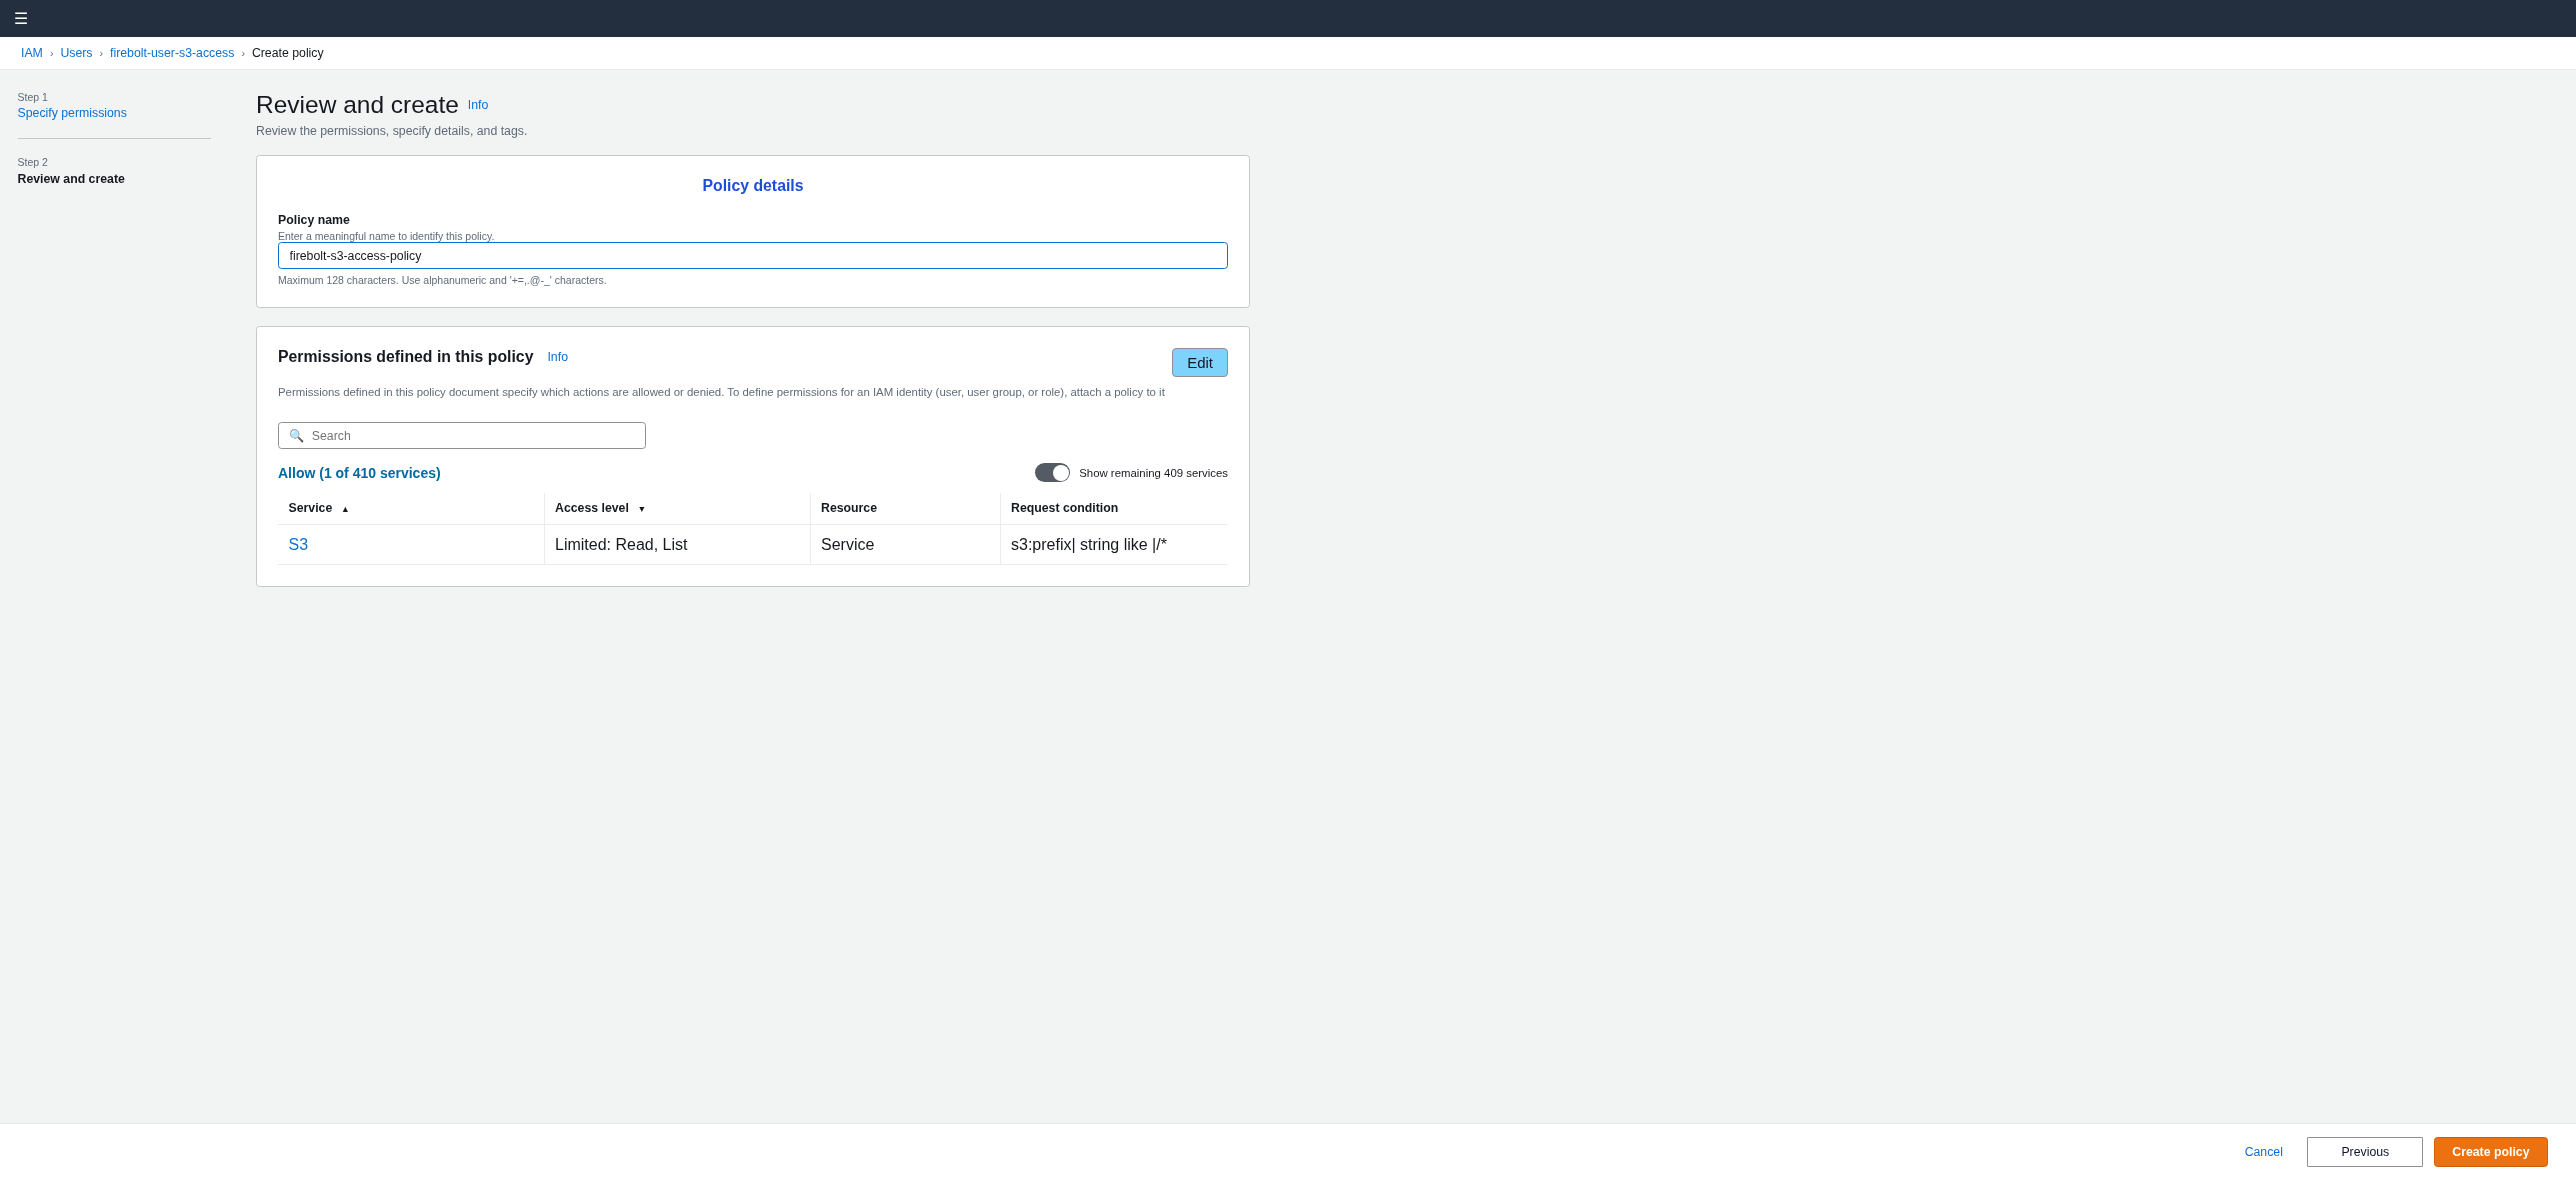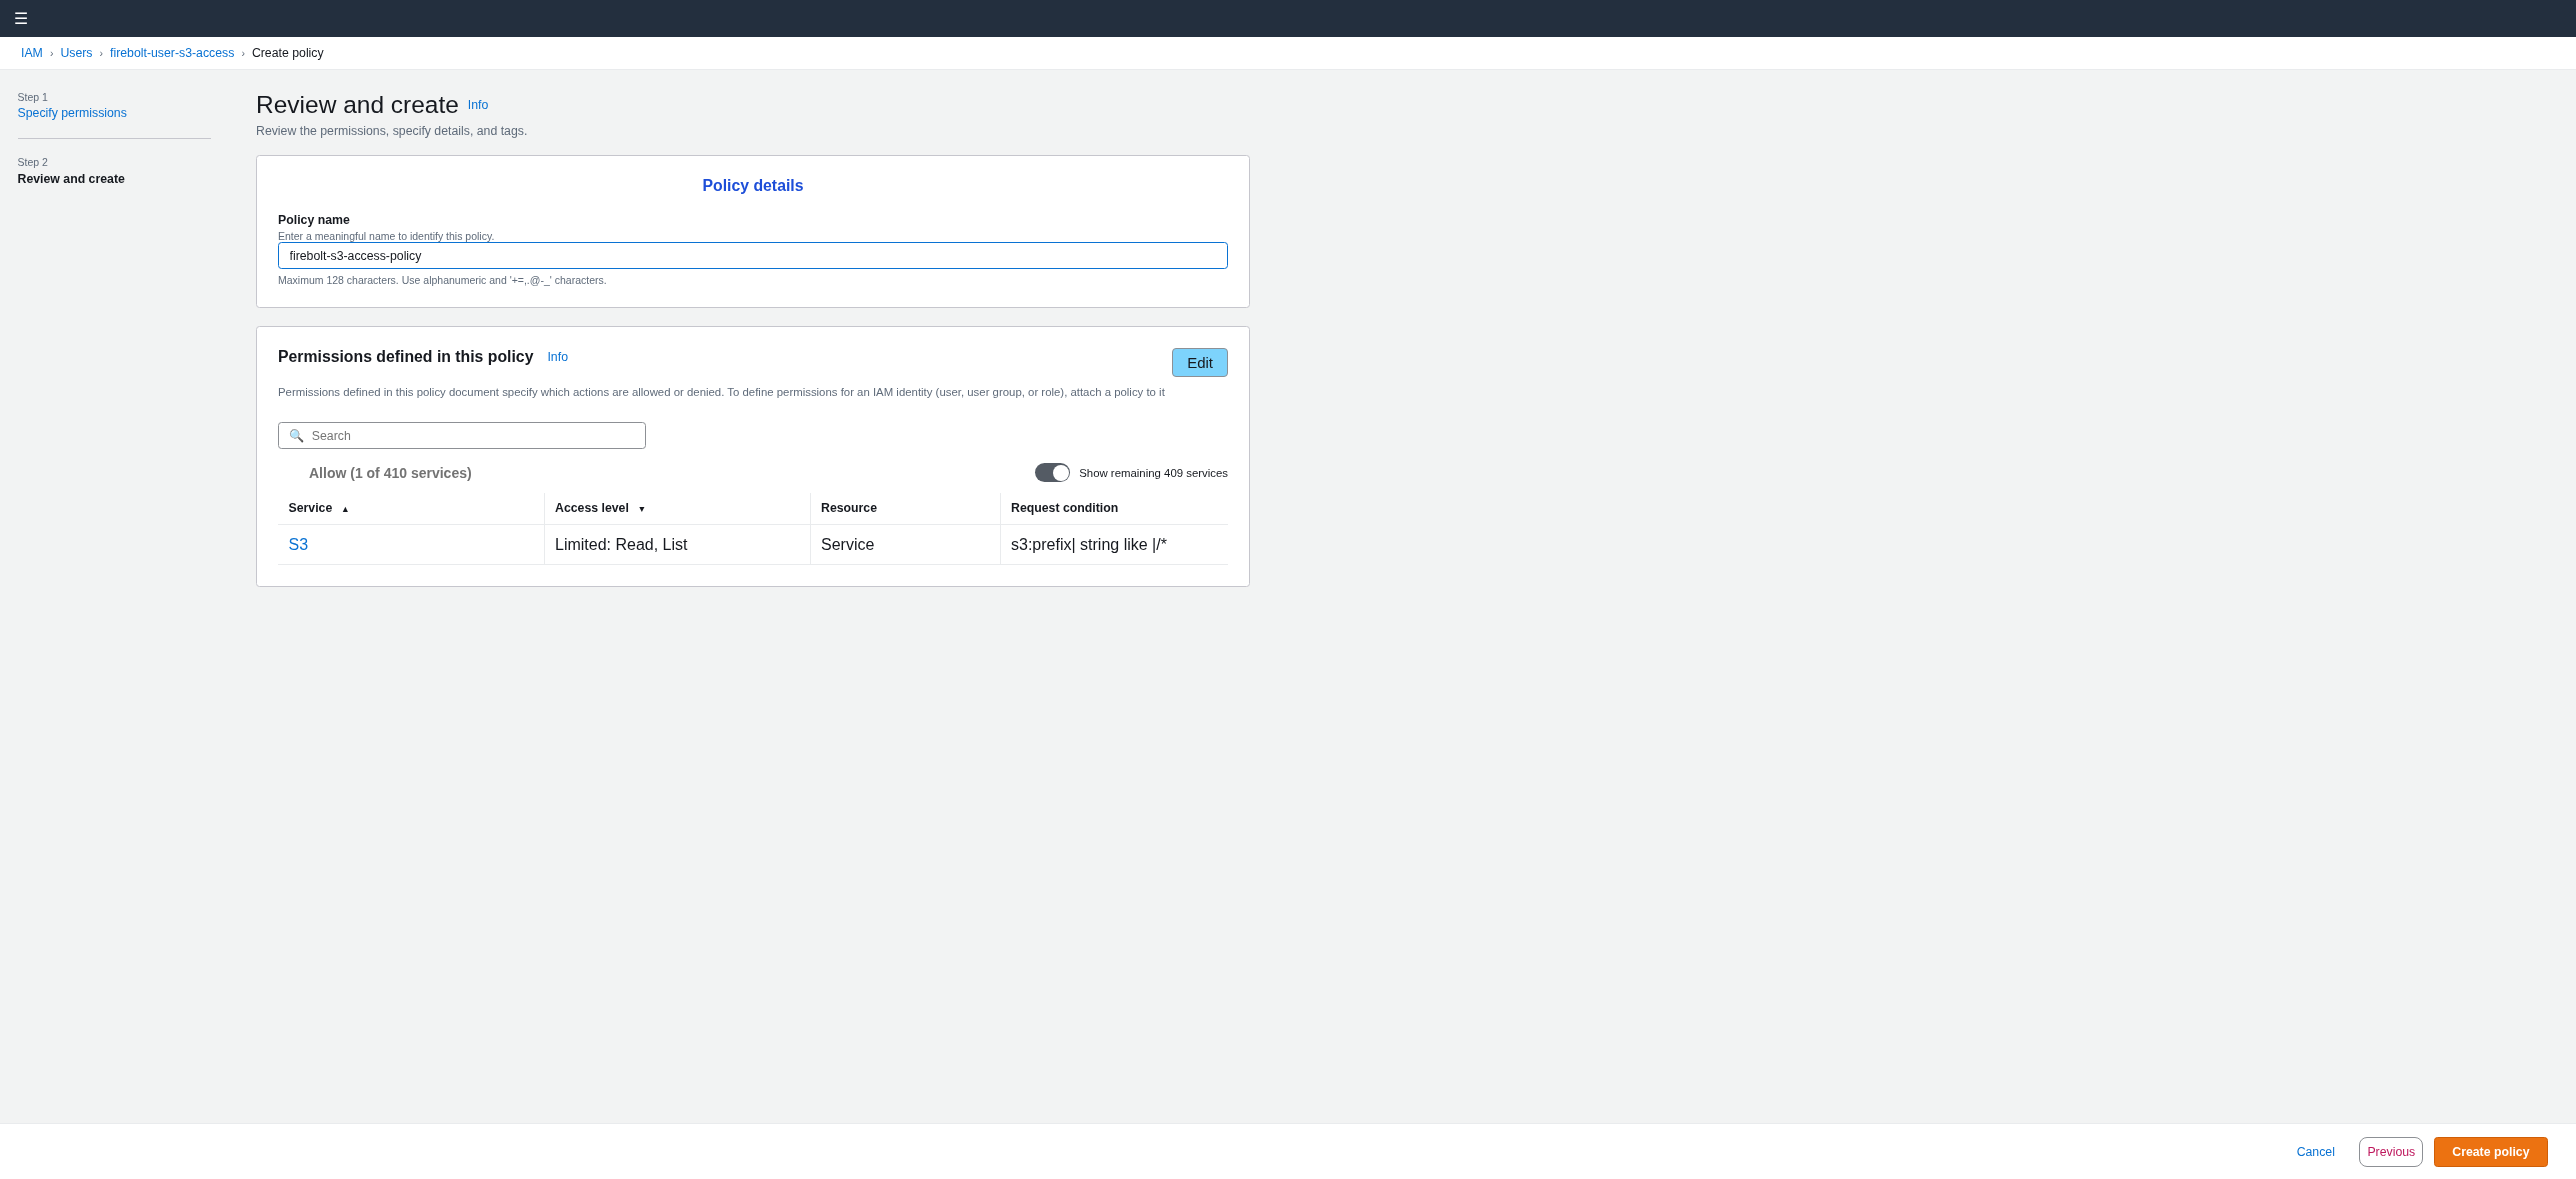--- a/index.html
+++ b/index.html
@@ -224,22 +224,21 @@
     
     .allow-row {
       display: flex;
       justify-content: space-between;
       align-items: center;
       margin-bottom: 10.5px;
     }
     .allow-title {
       font-size: 14px;
       font-weight: 700;
-      color: #737373;
-      margin-left: 31px;
+      color: #0369a1;
     }
     .toggle-row {
       display: flex;
       align-items: center;
       gap: 8.8px;
     }
     .toggle {
       width: 35px;
       height: 19px;
       background: #545b64;
@@ -322,24 +321,24 @@
       background: none;
       font-size: 12.3px;
       color: #0972d3;
       cursor: pointer;
       padding: 7px 14px;
     }
     .btn-previous {
       border: 0.9px solid #8d9095;
       background: #fff;
       font-size: 12.3px;
-      color: #be185d;
-      cursor: pointer;
-      padding: 7px 7px;
-      border-radius: 8px;
+      color: #0f172a;
+      cursor: pointer;
+      padding: 7px 33px;
+      border-radius: 1px;
     }
     .btn-create {
       background: #ec7211;
       border: 0.9px solid #cf5e07;
       color: #fff;
       font-size: 12.3px;
       font-weight: 700;
       cursor: pointer;
       padding: 7px 17.5px;
       border-radius: 3.5px;

